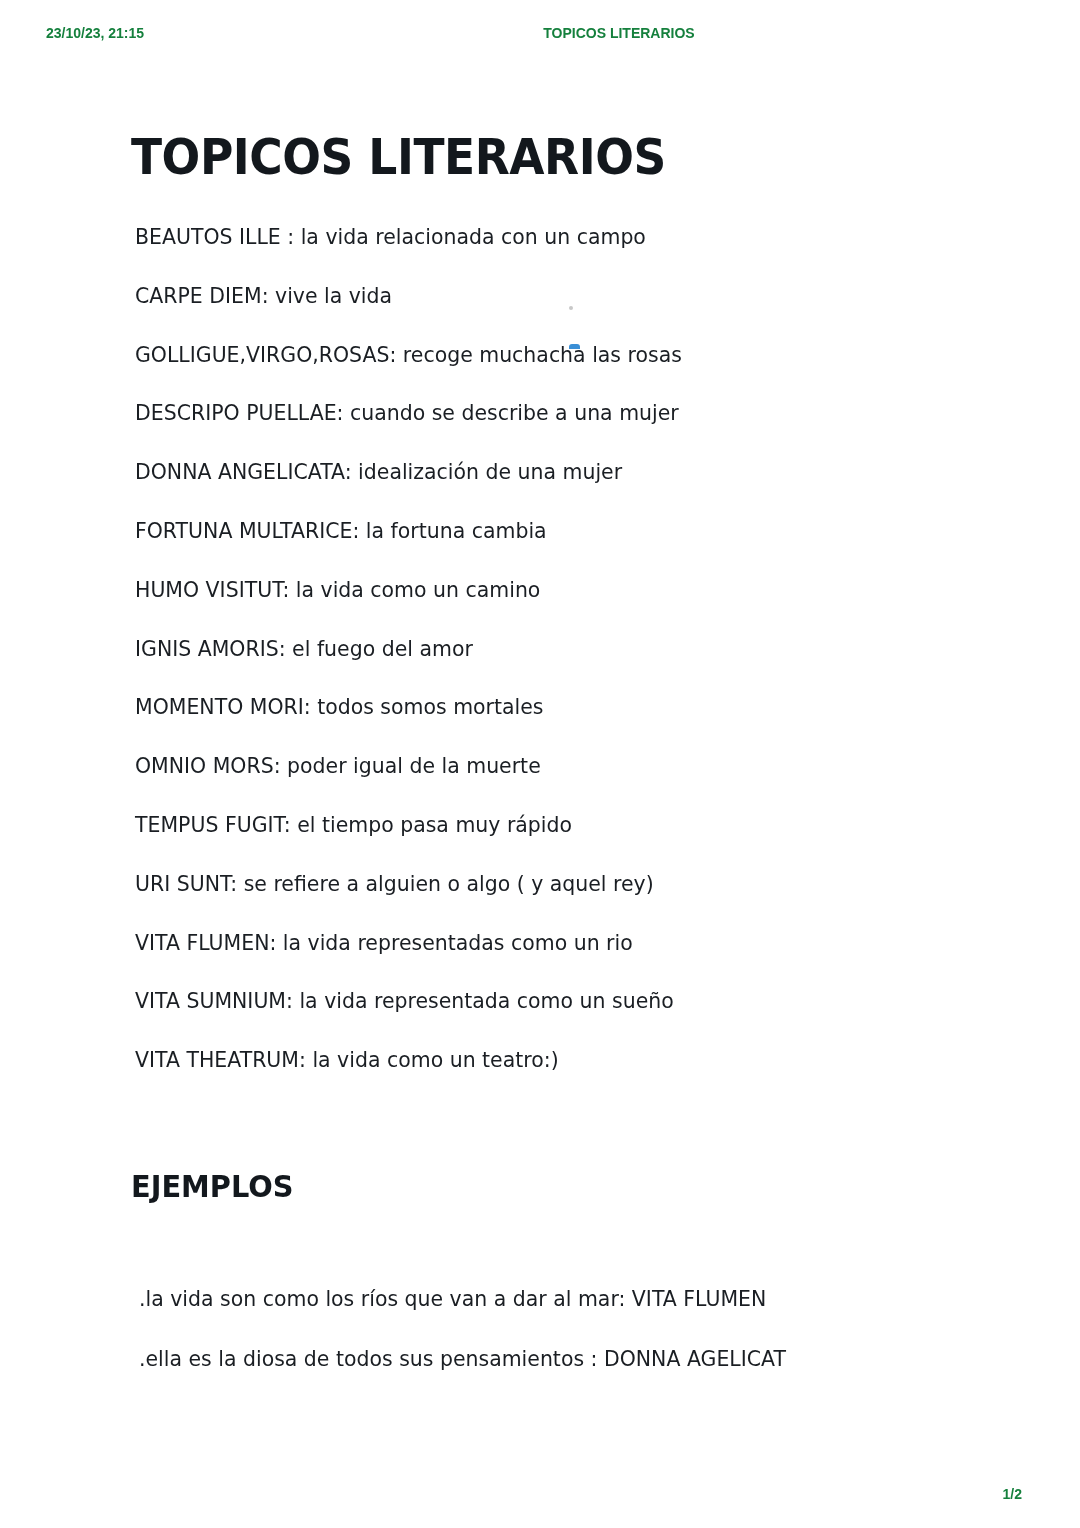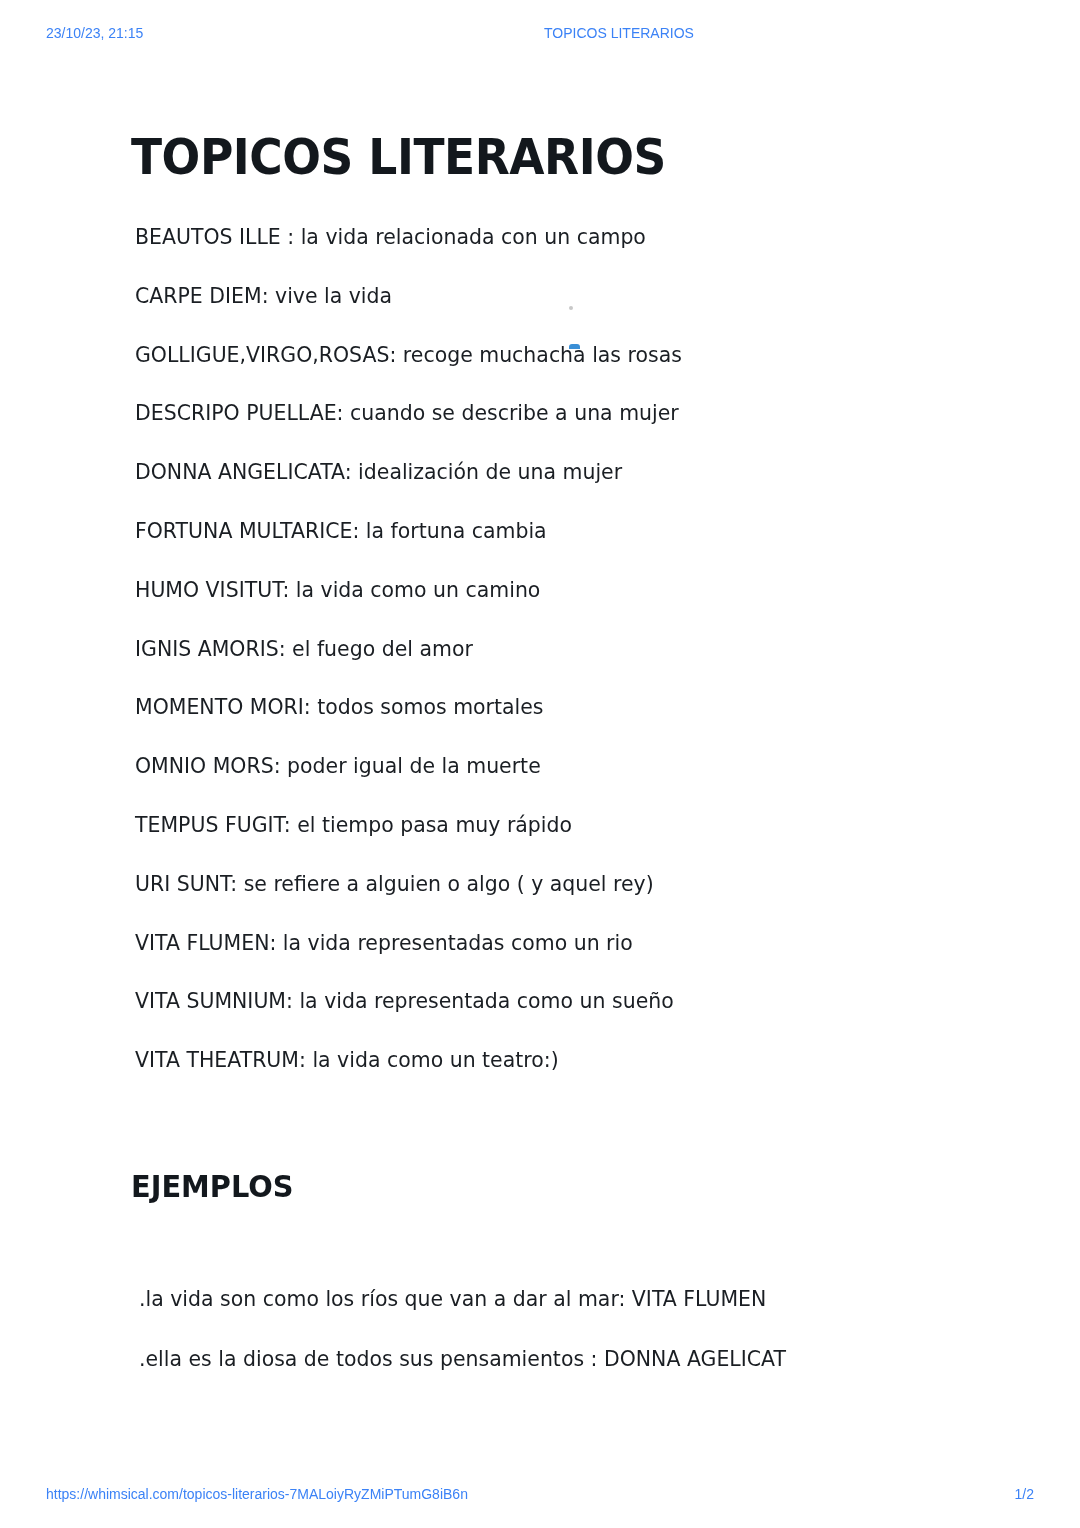--- a/index.html
+++ b/index.html
@@ -13,28 +13,29 @@
       position: relative;
       overflow: hidden;
       color: #15191e;
     }
     .print-header, .print-footer {
       position: absolute;
       left: 0;
       width: 1080px;
       font-family: "Liberation Sans", sans-serif;
       font-size: 14px;
-      color: #3b82f6;
+      color: #15803d;
+      font-weight: bold;
     }
     .print-header { top: 25px; height: 20px; }
     .print-footer { top: 1486px; height: 20px; }
     .ph-date { position: absolute; left: 46px; top: 0; }
     .ph-title { position: absolute; left: 0; width: 1238px; text-align: center; top: 0; }
     .pf-url { position: absolute; left: 46px; top: 0; }
-    .pf-page { position: absolute; right: 46px; top: 0; }
+    .pf-page { position: absolute; right: 58px; top: 0; }
 
     .doc {
       position: absolute;
       left: 131px;
       top: 0;
       width: 860px;
       font-family: "DejaVu Sans", sans-serif;
     }
     .doc-title {
       position: absolute;
@@ -150,15 +151,14 @@
   <ul class="example-list">
     <li class="example-item">.la vida son como los ríos que van a dar al mar: VITA FLUMEN</li>
     <li class="example-item">.ella es la diosa de todos sus pensamientos : DONNA AGELICAT</li>
   </ul>
 </div>
 
 <div class="grey-dot"></div>
 <div class="cursor-mark"></div>
 
 <div class="print-footer">
-  <span class="pf-url">https://whimsical.com/topicos-literarios-7MALoiyRyZMiPTumG8iB6n</span>
   <span class="pf-page">1/2</span>
 </div>
 
 </body></html>

